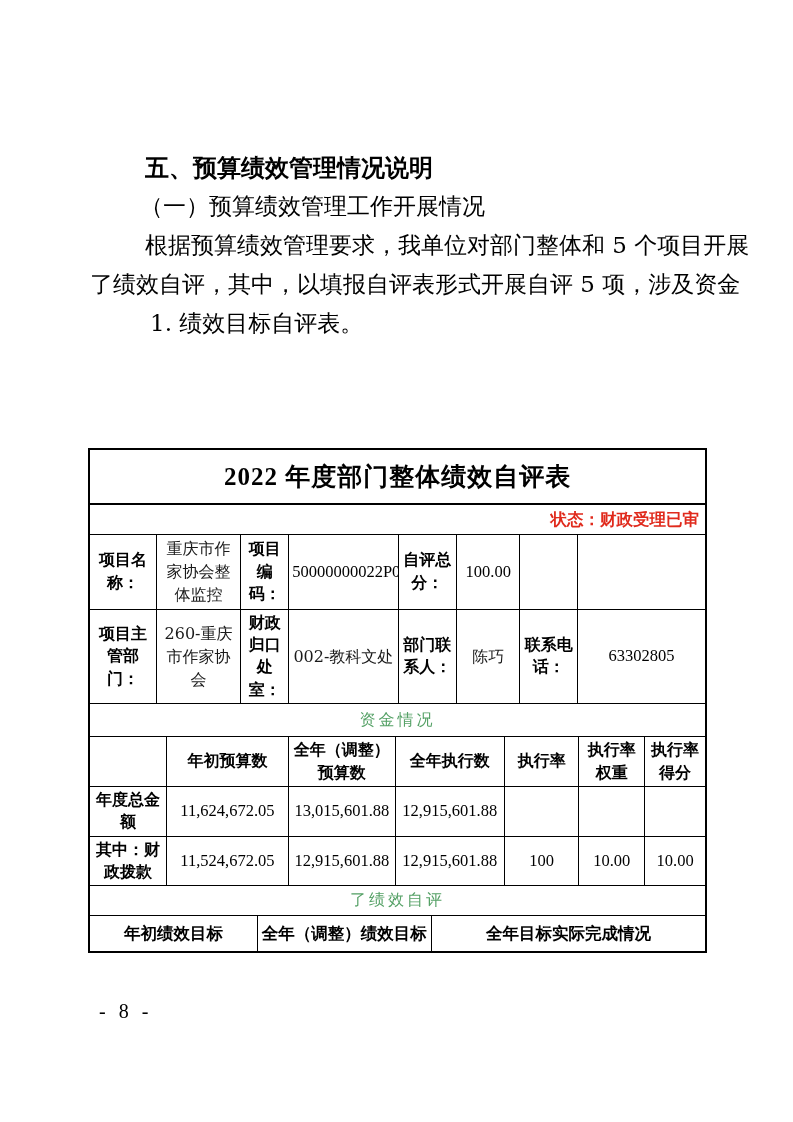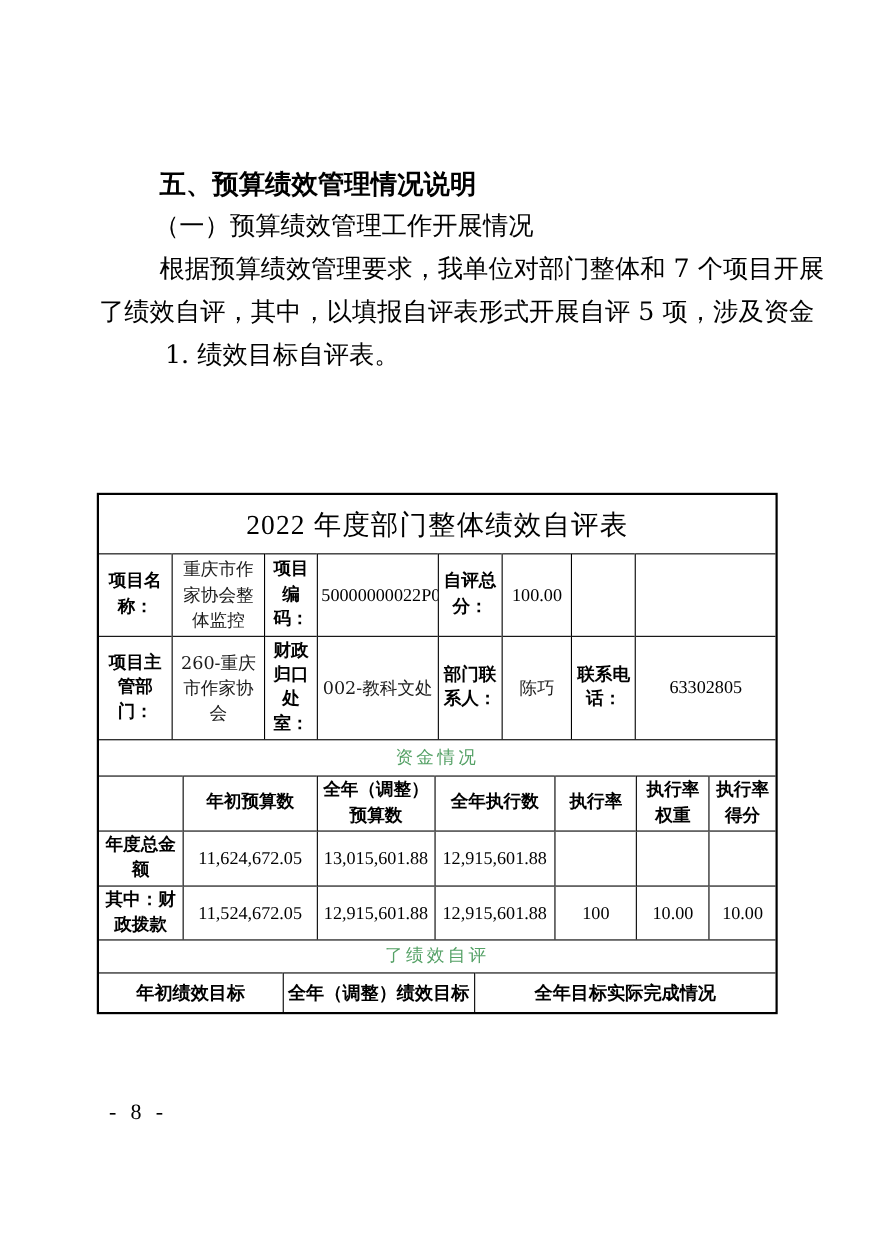--- a/index.html
+++ b/index.html
@@ -43,21 +43,21 @@
     position: absolute;
     left: 88px; top: 448px;
     width: 619px;
     border: 2px solid #000;
     background: #fff;
   }
   .t-title {
     height: 53px;
     display: flex; align-items: center; justify-content: center;
     font-family: "Liberation Serif", serif;
-    font-weight: normal;
+    font-weight: bold;
     font-size: 25px;
     letter-spacing: 1px;
     text-align: right;
   }
   .t-status {
     border-top: 2px solid #000;
     height: 31px;
     display: flex; align-items: center; justify-content: flex-end;
     padding-right: 6px;
     font-family: "Liberation Sans", sans-serif;
@@ -127,29 +127,30 @@
     font-size: 20px;
     letter-spacing: 4px;
   }
 </style>
 </head>
 <body>
 
 <div class="content">
   <p class="heading5">五、预算绩效管理情况说明</p>
   <p class="line kaiti ind-b">（一）预算绩效管理工作开展情况</p>
-  <p class="line kaiti ind-a">根据预算绩效管理要求，我单位对部门整体和 7 个项目开展</p>
+  <p class="line kaiti ind-a">根据预算绩效管理要求，我单位对部门整体和 5 个项目开展</p>
   <p class="line kaiti">了绩效自评，其中，以填报自评表形式开展自评 5 项，涉及资金</p>
   <p class="line kaiti ind-c">1. 绩效目标自评表。</p>
 </div>
 
 <div class="perf-table">
 
   <div class="t-title">2022 年度部门整体绩效自评表</div>
 
+  <div class="t-status">状态：财政受理已审</div>
 
   <table class="t-info">
     <colgroup>
       <col style="width:10.8%">
         <col style="width:13.7%">
         <col style="width:7.8%">
         <col style="width:17.8%">
       <col style="width:9.5%">
         <col style="width:10.3%">
         <col style="width:9.4%">

